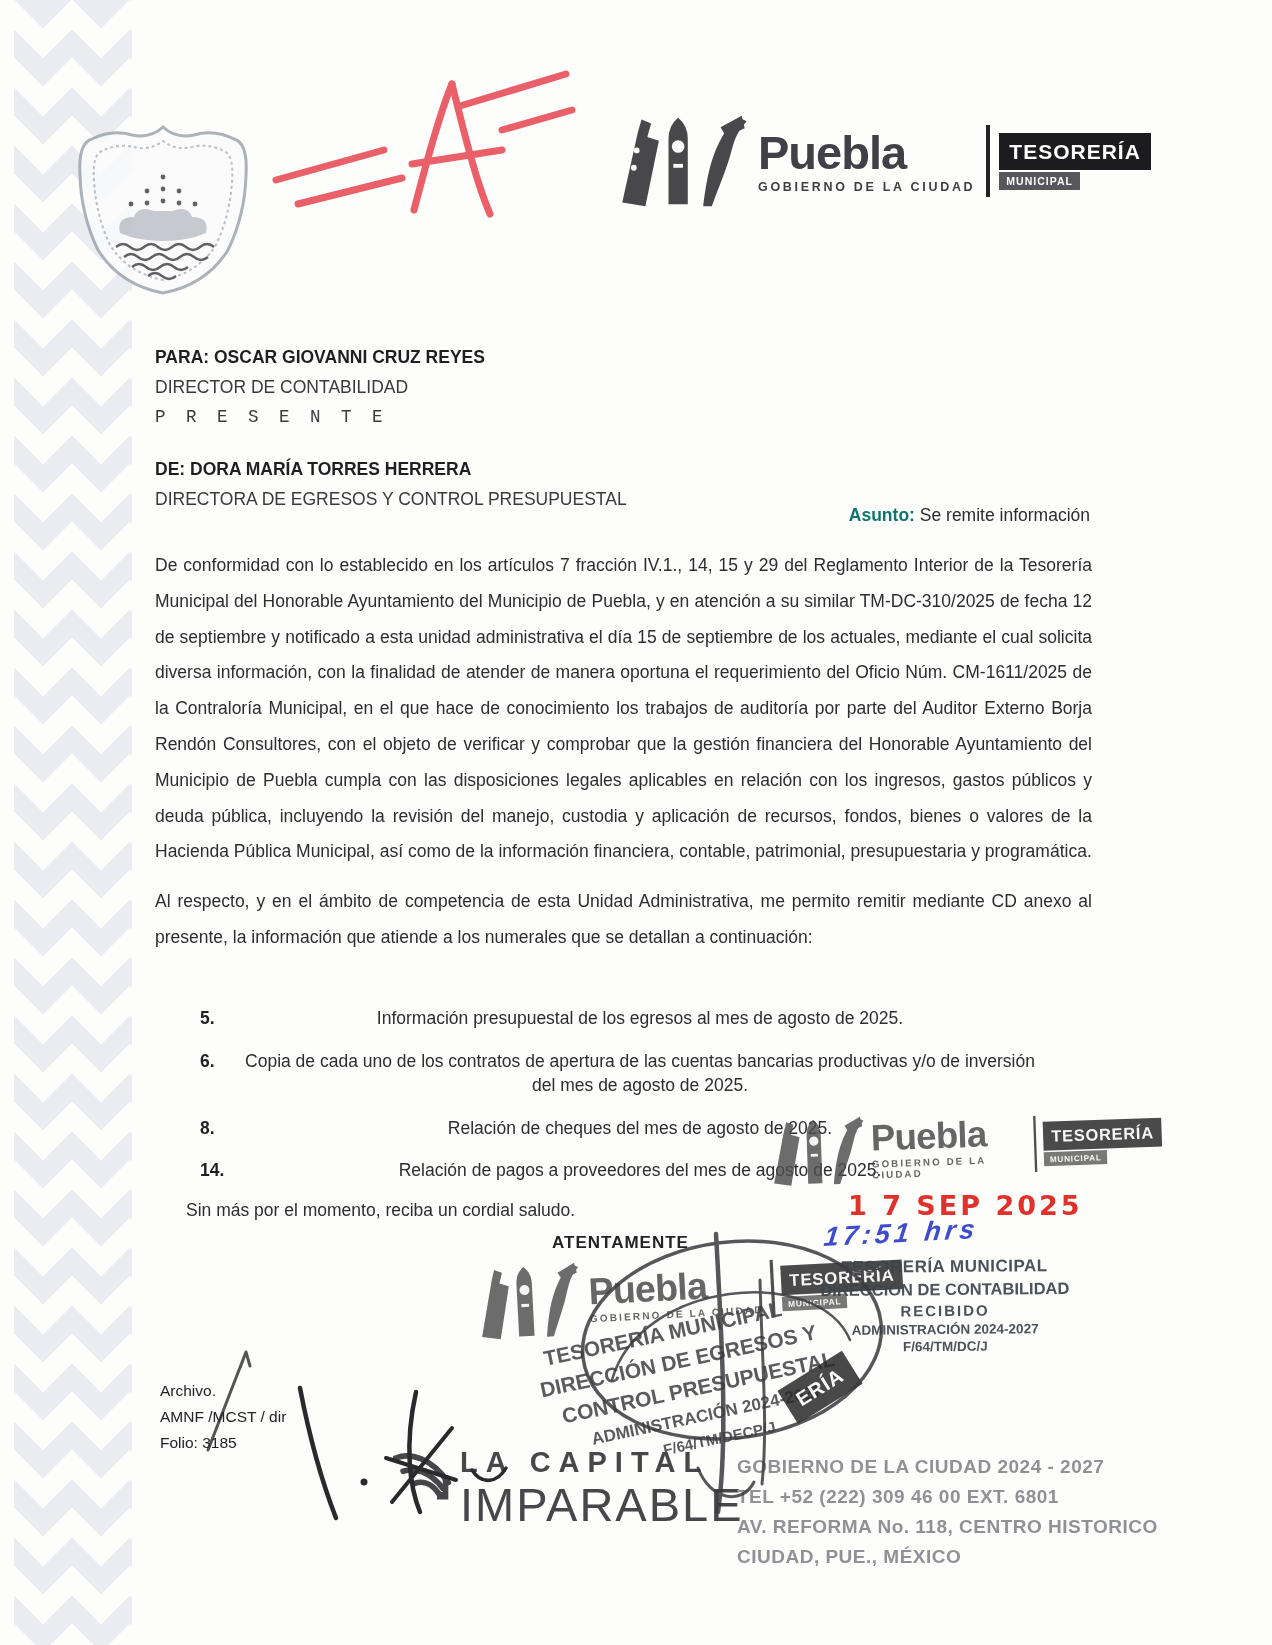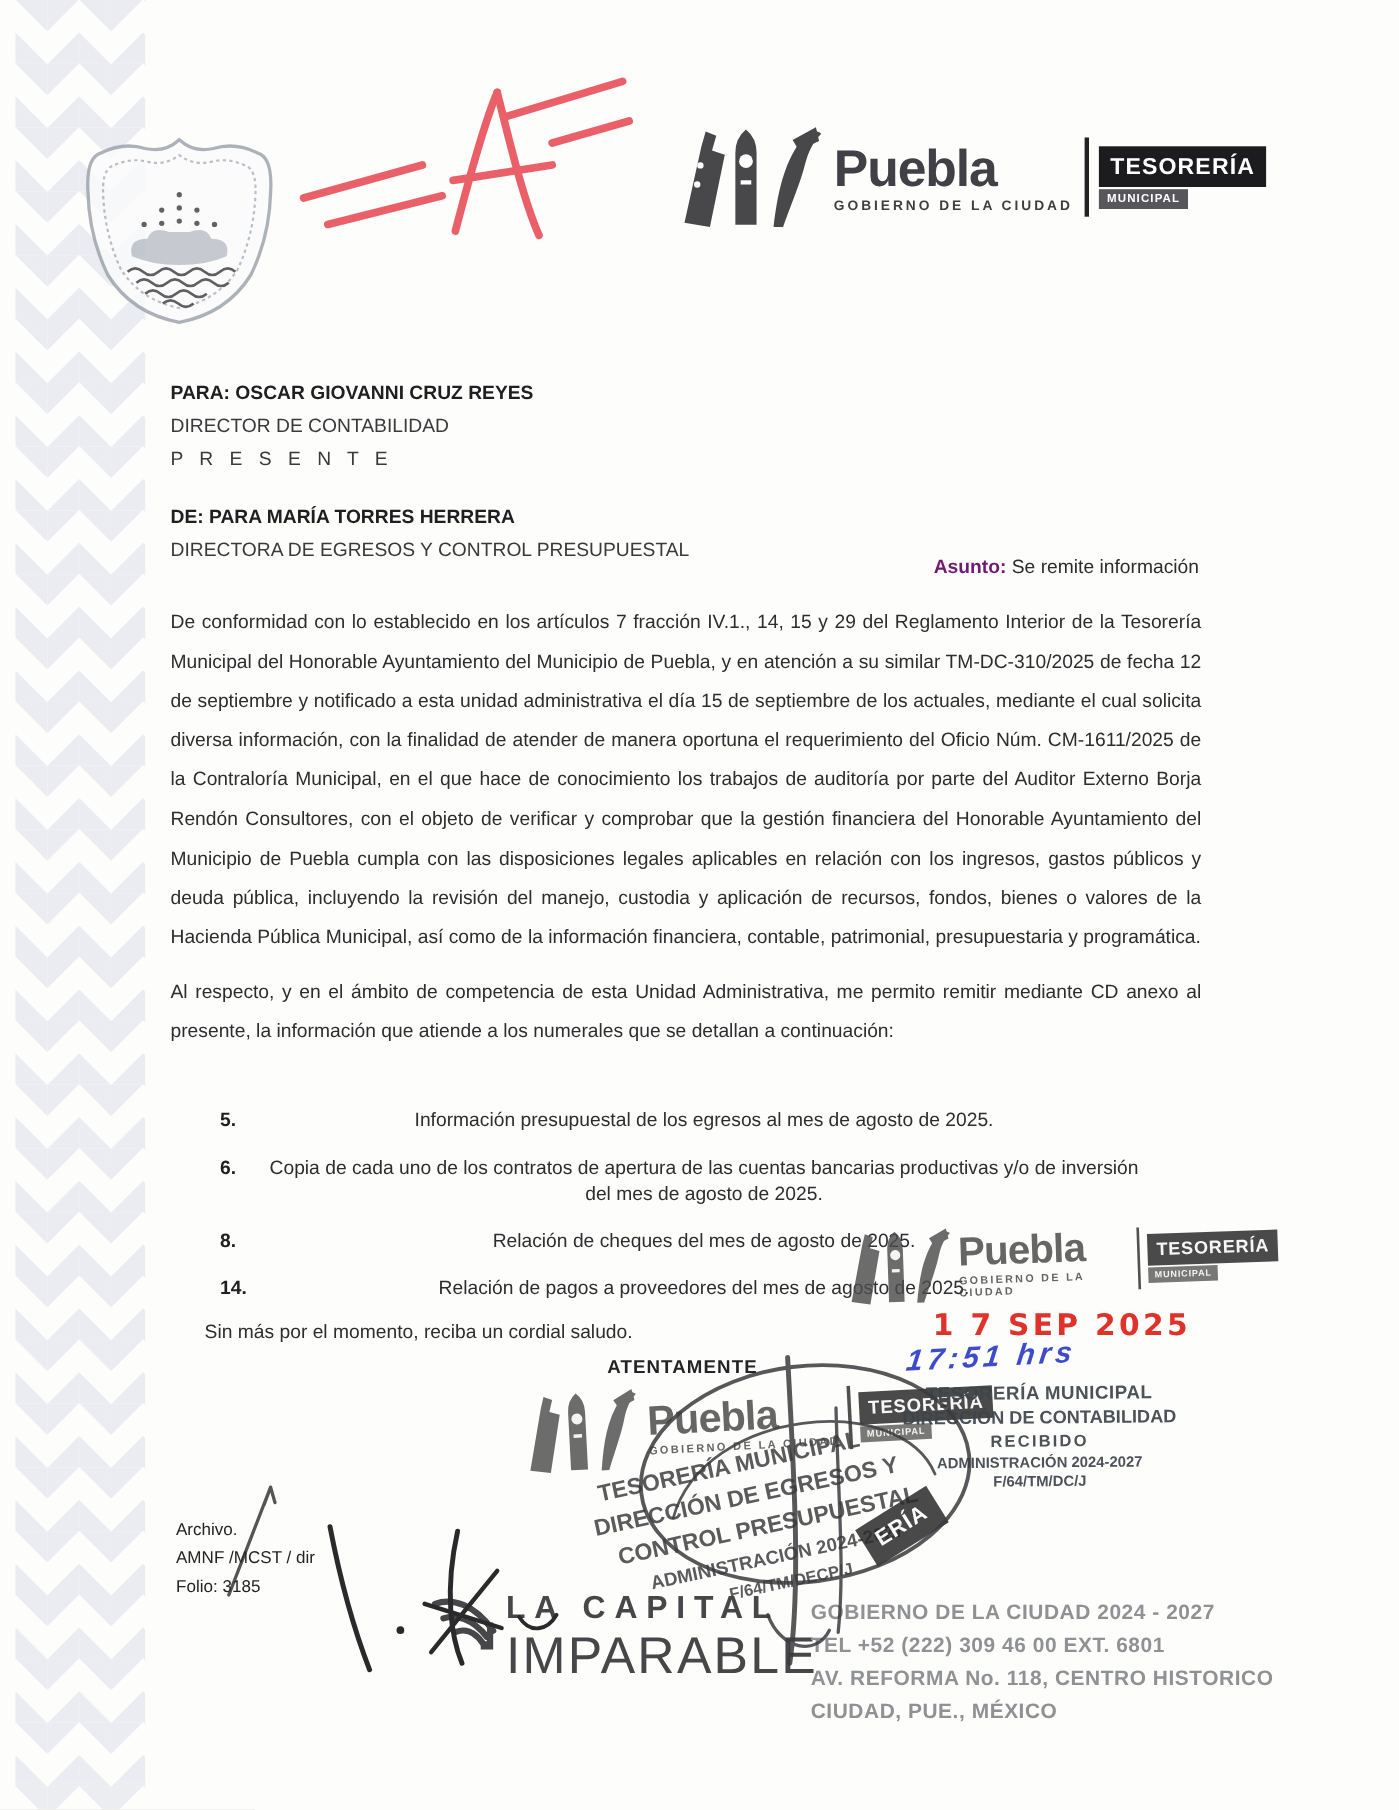--- a/index.html
+++ b/index.html
@@ -38,25 +38,25 @@
   .logo-header{position:absolute; left:612px; top:108px;}
   .plogo.stampish{filter:grayscale(1) contrast(.92); opacity:.82;}
   .stamp-logo-center{position:absolute; left:470px; top:1262px; transform:rotate(-3deg) scale(.8); transform-origin:left top;}
   .stamp-logo-right{position:absolute; left:766px; top:1112px; transform:rotate(-2deg) scale(.78); transform-origin:left top;}
   
   .header-lines{position:absolute; right:182px; top:238px; text-align:right; font-size:17px; font-weight:bold; line-height:27px; color:#272729;}
   
   .addr{position:absolute; left:155px; top:342px; font-size:17.5px; line-height:30px;}
   .addr .strong{font-weight:bold; color:#1f1f22;}
   .addr .norm{color:#3a3a3d;}
-  .addr .spaced{letter-spacing:5px; color:#3a3a3d;}
+  .addr .spaced{letter-spacing:5px; color:#3a3a3d;font-family:Liberation Mono, monospace;}
   .addr .gap{height:22px;}
   
   .subject{position:absolute; right:182px; top:505px; font-size:17.5px; color:#2c2c2f;}
-  .subject b{color:#701a75;}
+  .subject b{color:#0f766e;}
   
   .para{position:absolute; left:155px; width:937px; font-size:17.5px; line-height:35.8px; text-align:justify; color:#2d2d30;}
   .para1{top:548px;}
   .para2{top:884px;}
   
   .memo-list{position:absolute; left:200px; top:1006px; width:900px;}
   .memo-item{display:flex; margin-bottom:18px; font-size:17.5px; line-height:24.5px;}
   .memo-item .num{width:40px; font-weight:bold; color:#1f1f22; flex:none;}
   .memo-item .txt{width:800px; text-align:center; color:#2d2d30;}
   
@@ -172,21 +172,21 @@
       </div>
     </div>
   </div>
 
 
   <div class="addr">
     <div class="strong">PARA: OSCAR GIOVANNI CRUZ REYES</div>
     <div class="norm">DIRECTOR DE CONTABILIDAD</div>
     <div class="spaced">P R E S E N T E</div>
     <div class="gap"></div>
-    <div class="strong">DE: PARA MARÍA TORRES HERRERA</div>
+    <div class="strong">DE: DORA MARÍA TORRES HERRERA</div>
     <div class="norm">DIRECTORA DE EGRESOS Y CONTROL PRESUPUESTAL</div>
   </div>
 
   <div class="subject">
     <b>Asunto:</b><span> Se remite información</span>
   </div>
 
   <div class="para para1">De conformidad con lo establecido en los artículos 7 fracción IV.1., 14, 15 y 29 del Reglamento Interior de la Tesorería Municipal del Honorable Ayuntamiento del Municipio de Puebla, y en atención a su similar TM-DC-310/2025 de fecha 12 de septiembre y notificado a esta unidad administrativa el día 15 de septiembre de los actuales, mediante el cual solicita diversa información, con la finalidad de atender de manera oportuna el requerimiento del Oficio Núm. CM-1611/2025 de la Contraloría Municipal, en el que hace de conocimiento los trabajos de auditoría por parte del Auditor Externo Borja Rendón Consultores, con el objeto de verificar y comprobar que la gestión financiera del Honorable Ayuntamiento del Municipio de Puebla cumpla con las disposiciones legales aplicables en relación con los ingresos, gastos públicos y deuda pública, incluyendo la revisión del manejo, custodia y aplicación de recursos, fondos, bienes o valores de la Hacienda Pública Municipal, así como de la información financiera, contable, patrimonial, presupuestaria y programática.</div>
   <div class="para para2">Al respecto, y en el ámbito de competencia de esta Unidad Administrativa, me permito remitir mediante CD anexo al presente, la información que atiende a los numerales que se detallan a continuación:</div>
 

